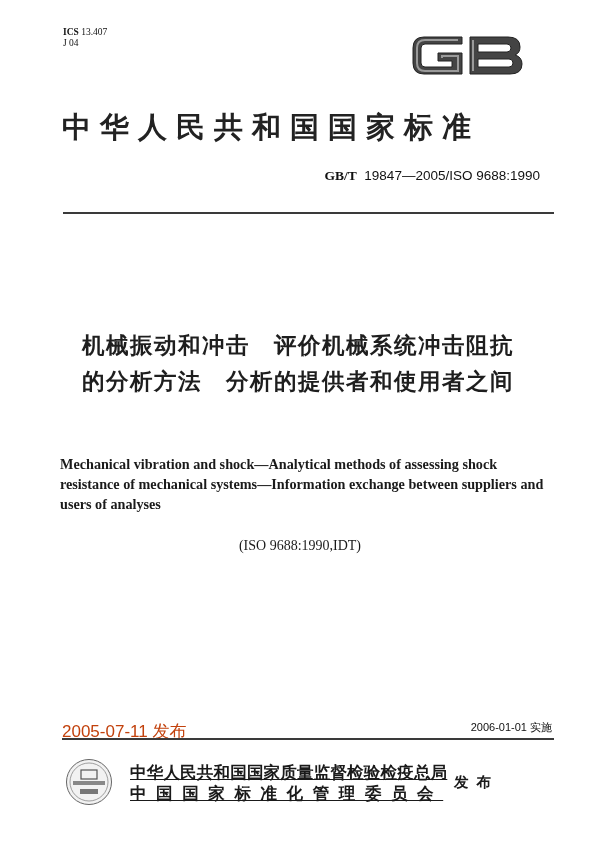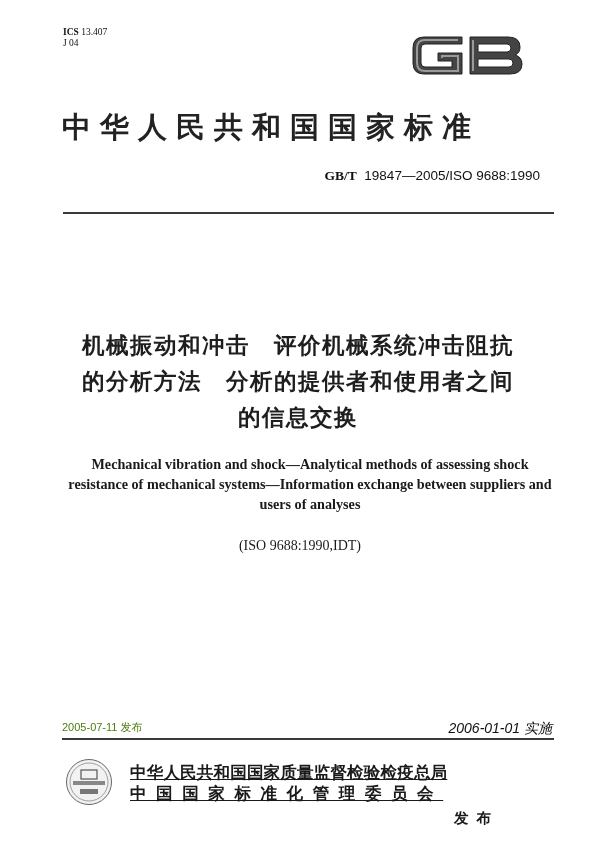--- a/index.html
+++ b/index.html
@@ -30,54 +30,54 @@
     .std-number .pfx { font-family: "Liberation Serif", serif; font-weight: bold; text-align: right; }
     .rule-top { left: 63px; top: 212px; width: 491px; height: 2px; background: #3a3a3a; }
     .cn-title {
       left: 0; top: 327px; width: 596px; text-align: center;
       font-family: "DejaVu Sans", sans-serif;
       font-size: 22.5px; line-height: 36px; letter-spacing: 1.5px;
       color: #1e1e1e; font-weight: bold;
     }
     .cn-title div { white-space: nowrap; }
     .en-title {
-      left: 60px; top: 454px; width: 500px; text-align: center;
+      left: 60px; top: 454px; width: 500px; text-align: left;
       font-family: "Liberation Serif", serif;
       font-weight: bold; font-size: 14.2px; line-height: 20px; color: #1a1a1a;
     }
     .iso-ref {
       left: 0; top: 538px; width: 600px; text-align: center;
       font-family: "Liberation Serif", serif;
       font-size: 14px; color: #1a1a1a;
     }
     .date-pub {
       left: 62px; top: 720px;
-      font-family: "Liberation Sans", sans-serif; font-size: 11px; color: #4d7c0f;
+      font-family: "Liberation Sans", sans-serif; font-size: 17px; color: #c2410c;
     }
     .date-eff {
       right: 48px; top: 720px;
-      font-family: "Liberation Sans", sans-serif; font-size: 14px; color: #111; font-style: italic;
+      font-family: "Liberation Sans", sans-serif; font-size: 11px; color: #111;
     }
     .rule-bottom { left: 62px; top: 738px; width: 492px; height: 2px; background: #3a3a3a; }
     .seal {
       left: 66px; top: 759px; width: 44px; height: 44px;
       border: 1.5px solid #666; border-radius: 50%;
       background: #f2f2f2;
     }
     .issuers {
       left: 130px; top: 762px;
       font-family: "DejaVu Sans", sans-serif; font-weight: bold;
       color: #1a1a1a; white-space: nowrap; text-decoration: underline;
     }
     .issuers .l1 { font-size: 16.5px; line-height: 21px; letter-spacing: 0.2px; }
     .issuers .l2 { font-size: 16.5px; line-height: 21px; letter-spacing: 9.6px; }
     .publish {
       left: 454px; top: 773px;
       font-family: "DejaVu Sans", sans-serif; font-weight: bold;
-      font-size: 14.5px; letter-spacing: 8px; color: #1a1a1a; margin-top: 36px;
+      font-size: 14.5px; letter-spacing: 8px; color: #1a1a1a;
     }
   </style>
 </head>
 <body>
 
 <div class="abs ics">
   <div><span class="lbl">ICS</span>&nbsp;<span>13.407</span></div>
   <div>J 04</div>
 </div>
 
@@ -94,21 +94,20 @@
 
 <div class="abs std-number">
   <span class="pfx">GB/T</span>&nbsp;&nbsp;<span>19847—2005/ISO 9688:1990</span>
 </div>
 
 <div class="abs rule-top"></div>
 
 <div class="abs cn-title">
   <div>机械振动和冲击　评价机械系统冲击阻抗</div>
   <div>的分析方法　分析的提供者和使用者之间</div>
-  <div>的信息交换</div>
 </div>
 
 <div class="abs en-title">Mechanical vibration and shock—Analytical methods of assessing shock resistance of mechanical systems—Information exchange between suppliers and users of analyses</div>
 
 <div class="abs iso-ref">(ISO 9688:1990,IDT)</div>
 
 <div class="abs date-pub">2005-07-11 发布</div>
 <div class="abs date-eff">2006-01-01 实施</div>
 
 <div class="abs rule-bottom"></div>

